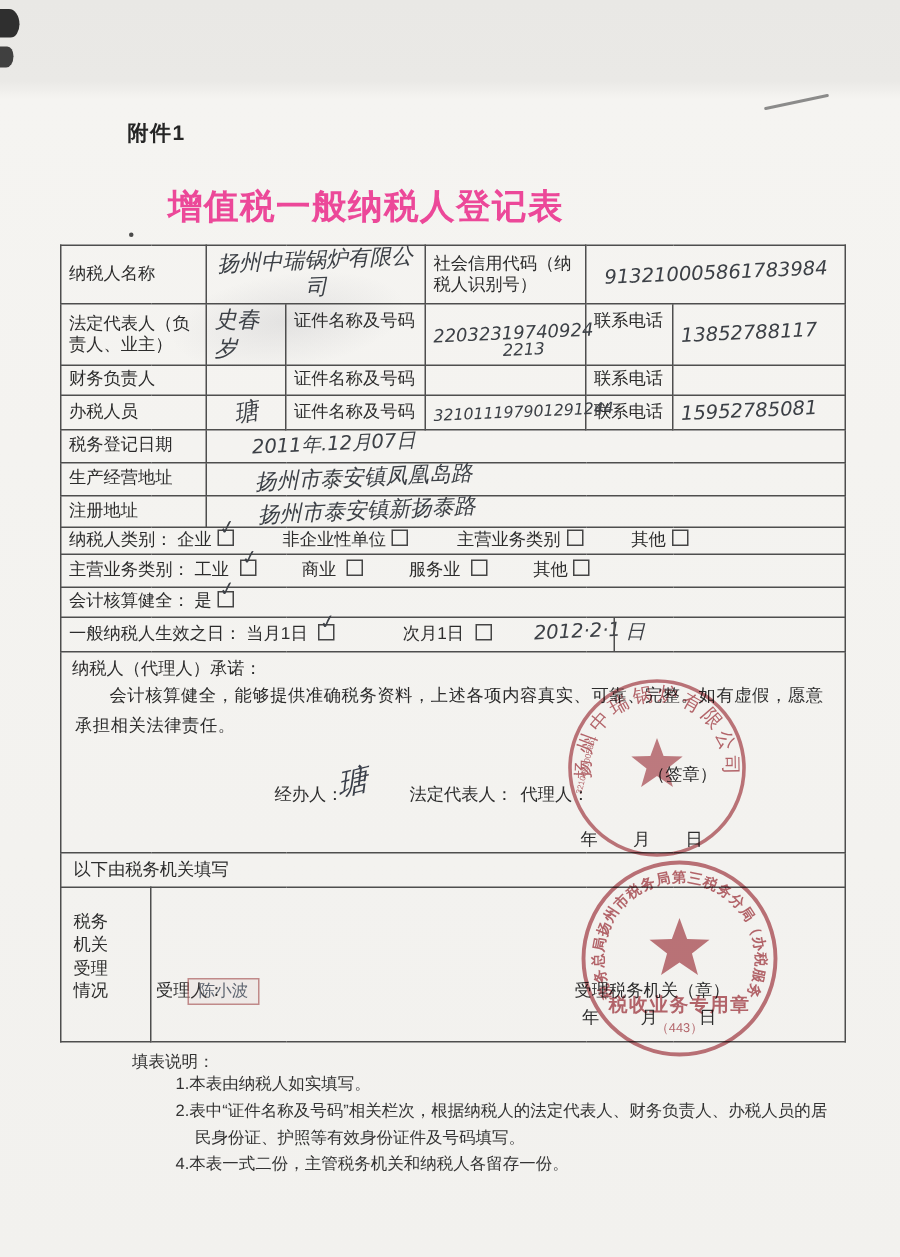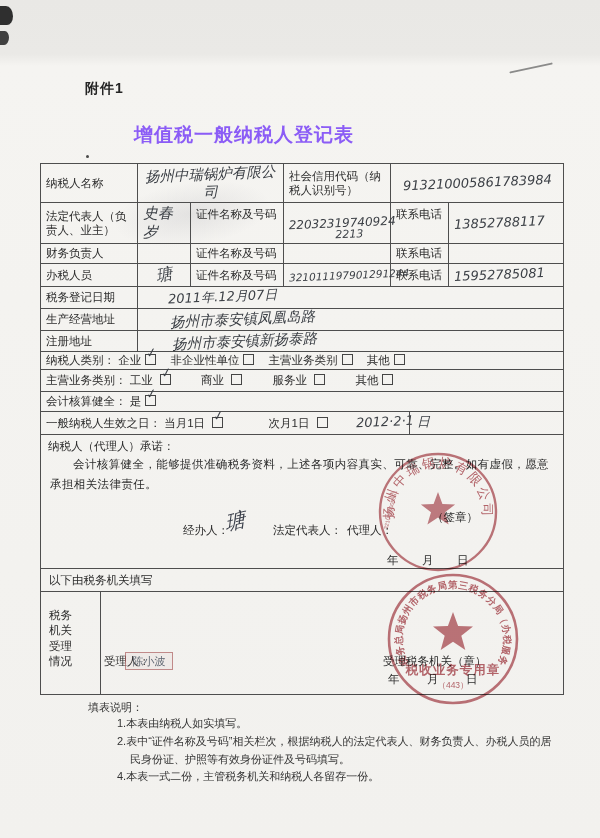--- a/index.html
+++ b/index.html
@@ -10,35 +10,35 @@
     color:#2d2d2d;
   }
   
   .blob1{position:absolute;left:0;top:6px;width:13px;height:19px;background:#1b1b1b;border-radius:0 70% 60% 0;opacity:.9;}
   .blob2{position:absolute;left:0;top:31px;width:9px;height:14px;background:#222;border-radius:0 60% 70% 0;opacity:.85;}
   .pen-stroke{position:absolute;left:509px;top:67px;width:44px;height:2px;background:#707070;transform:rotate(-12deg);border-radius:2px;opacity:.8;}
   .dot-artifact{position:absolute;left:86px;top:155px;width:3px;height:3px;background:#4a4a4a;border-radius:50%;}
   .smudge{position:absolute;left:112px;top:182px;width:160px;height:64px;background:radial-gradient(ellipse at center,rgba(100,100,115,.12),transparent 70%);transform:rotate(-8deg);}
 
   .attachment{position:absolute;left:85px;top:80px;font-size:14px;font-weight:700;color:#252525;letter-spacing:1px;}
-  .title{position:absolute;left:0;top:122px;width:488px;text-align:center;font-size:19px;font-weight:700;letter-spacing:1px;color:#8b5cf6;}
+  .title{position:absolute;left:0;top:122px;width:488px;text-align:center;font-size:23px;font-weight:700;letter-spacing:1px;color:#ec4899;}
 
   table.form{border-collapse:collapse;table-layout:fixed;position:absolute;left:40px;top:163px;width:523px;background:transparent;}
   td{border:1px solid #4e4e4e;font-size:11.5px;color:#2c2c2c;padding:1px 5px;vertical-align:middle;line-height:1.25;overflow:visible;}
   tr.r1{height:32px} tr.r2{height:40px} tr.r3{height:20px} tr.r4{height:23px}
   tr.r5{height:22px} tr.r6{height:22px} tr.r7{height:21px} tr.r8{height:18px}
   tr.r9{height:22px} tr.r10{height:20px} tr.r11{height:23px} tr.r12{height:134px}
   tr.r13{height:23px} tr.r14{height:103px}
 
   .hw{font-family:"DejaVu Sans",sans-serif;font-style:italic;color:#3c4046;}
   .tilt{display:inline-block;transform:rotate(-2.5deg);}
   .hw-lg{font-size:14.5px;} .hw-md{font-size:13px;} .hw-sm{font-size:12px;}
   .cert-line2{display:block;margin:-3px 0 0 46px;font-size:11px;}
 
-  .opt{margin-right:11px;white-space:nowrap;}
+  .opt{margin-right:29px;white-space:nowrap;}
   .opt-wide .opt{margin-right:27px;}
   .box{display:inline-block;width:9px;height:9px;border:1px solid #454545;margin-left:4px;position:relative;vertical-align:-1px;}
   .tick{position:absolute;left:0px;top:-9px;font-size:13px;color:#3d4147;font-style:italic;transform:rotate(-10deg);line-height:1;}
 
   .cell-rel{position:relative;vertical-align:top;}
   .eff-hw{position:absolute;left:315px;top:2px;}
   .eff-divider{position:absolute;left:368px;top:0;bottom:0;width:1px;background:#4e4e4e;}
   .eff-suffix{position:absolute;left:376px;top:2px;}
 
   .commit-title{margin:3px 0 0 2px;}

